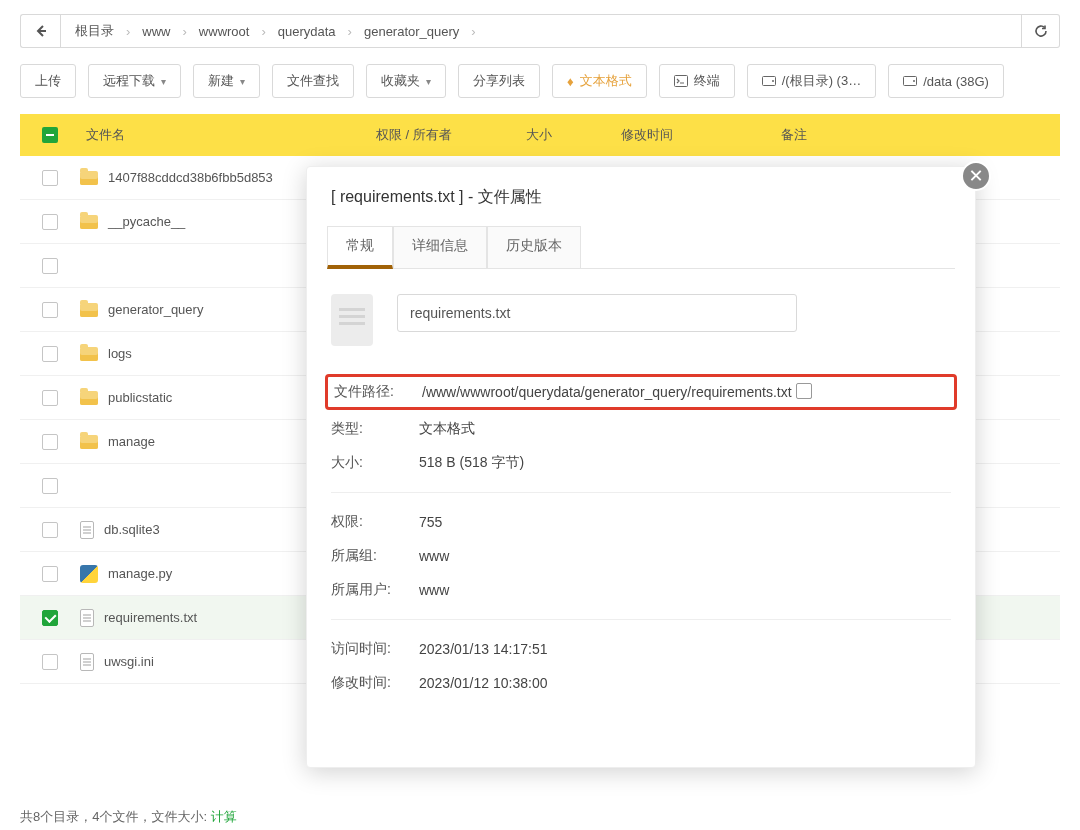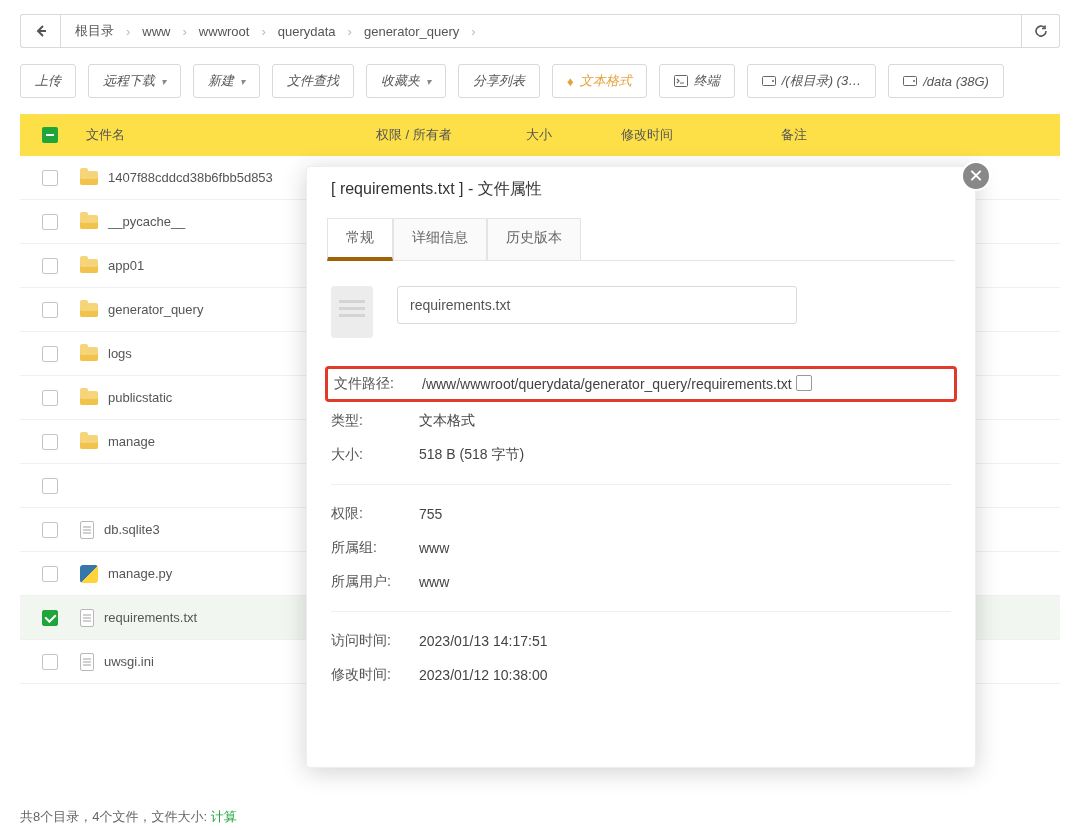--- a/index.html
+++ b/index.html
@@ -64,21 +64,20 @@
     padding: 0 14px;
     border: 1px solid #d9d9d9;
     background: #fff;
     border-radius: 3px;
     display: flex;
     align-items: center;
     gap: 6px;
     cursor: pointer;
     color: #555;
     font-size: 13px;
-    font-style: italic;
   }
   .btn.sync { color: #e6a23c; }
   .caret { font-size: 10px; color: #888; }
 
   
   .table { padding: 0 20px; }
   .thead {
     display: grid;
     grid-template-columns: 60px 290px 150px 95px 160px 230px 60px;
     align-items: center;
@@ -170,21 +169,21 @@
   }
   .modal-close {
     position: absolute; right: -16px; top: -6px;
     width: 30px; height: 30px; border-radius: 50%;
     background: #888; color: #fff;
     display: flex; align-items: center; justify-content: center;
     font-size: 18px; cursor: pointer;
     border: 2px solid #fff;
   }
   .modal-title {
-    padding: 12px 24px 18px 24px;
+    padding: 20px 24px 18px 24px;
     font-size: 16px; color: #333;
   }
   .tabbar {
     display: flex; gap: 0; padding: 0 20px;
   }
   .tab {
     padding: 10px 18px;
     border: 1px solid #e4e4e4;
     border-bottom: none;
     color: #666; cursor: pointer;
@@ -353,24 +352,20 @@
         <div class="td"></div>
         <div class="td"></div>
         <div class="td"></div>
         <div class="td"></div>
         <div class="td"></div>
       </div>
       <div class="trow">
         <div class="td chk">
           <div class="row-chk"></div>
         </div>
-        <div class="td name">
-          <span class="icon-folder"></span>
-          <span class="fname">app01</span>
-        </div>
         <div class="td"></div>
         <div class="td"></div>
         <div class="td"></div>
         <div class="td"></div>
         <div class="td"></div>
       </div>
       <div class="trow">
         <div class="td chk">
           <div class="row-chk"></div>
         </div>

